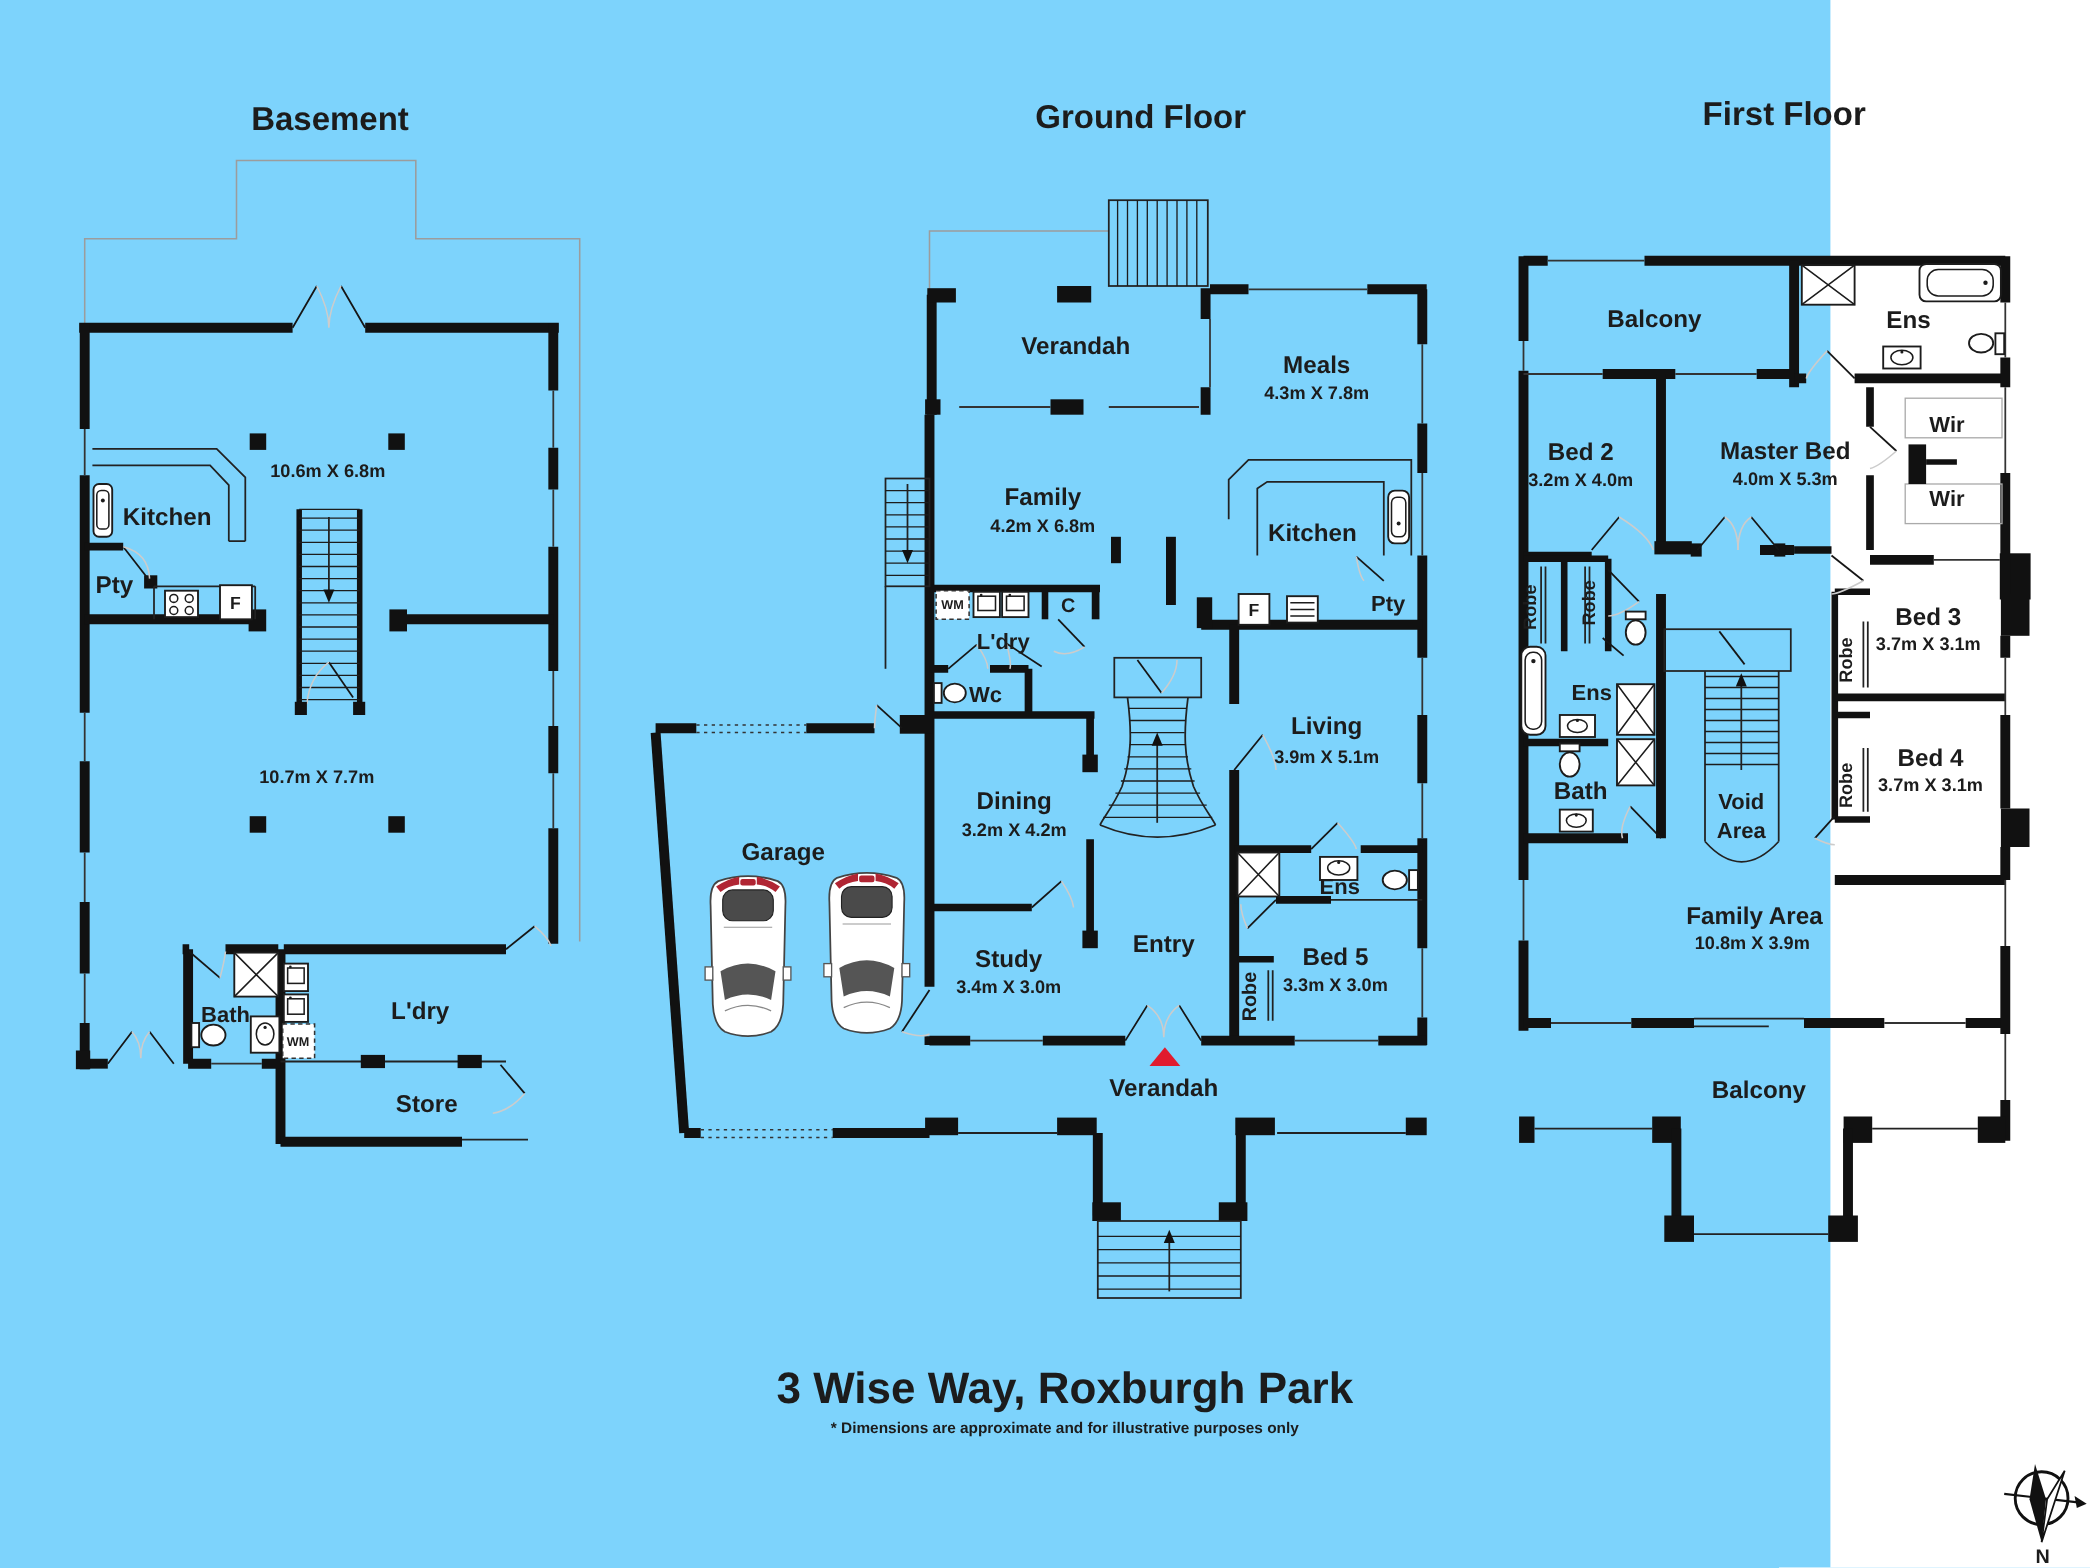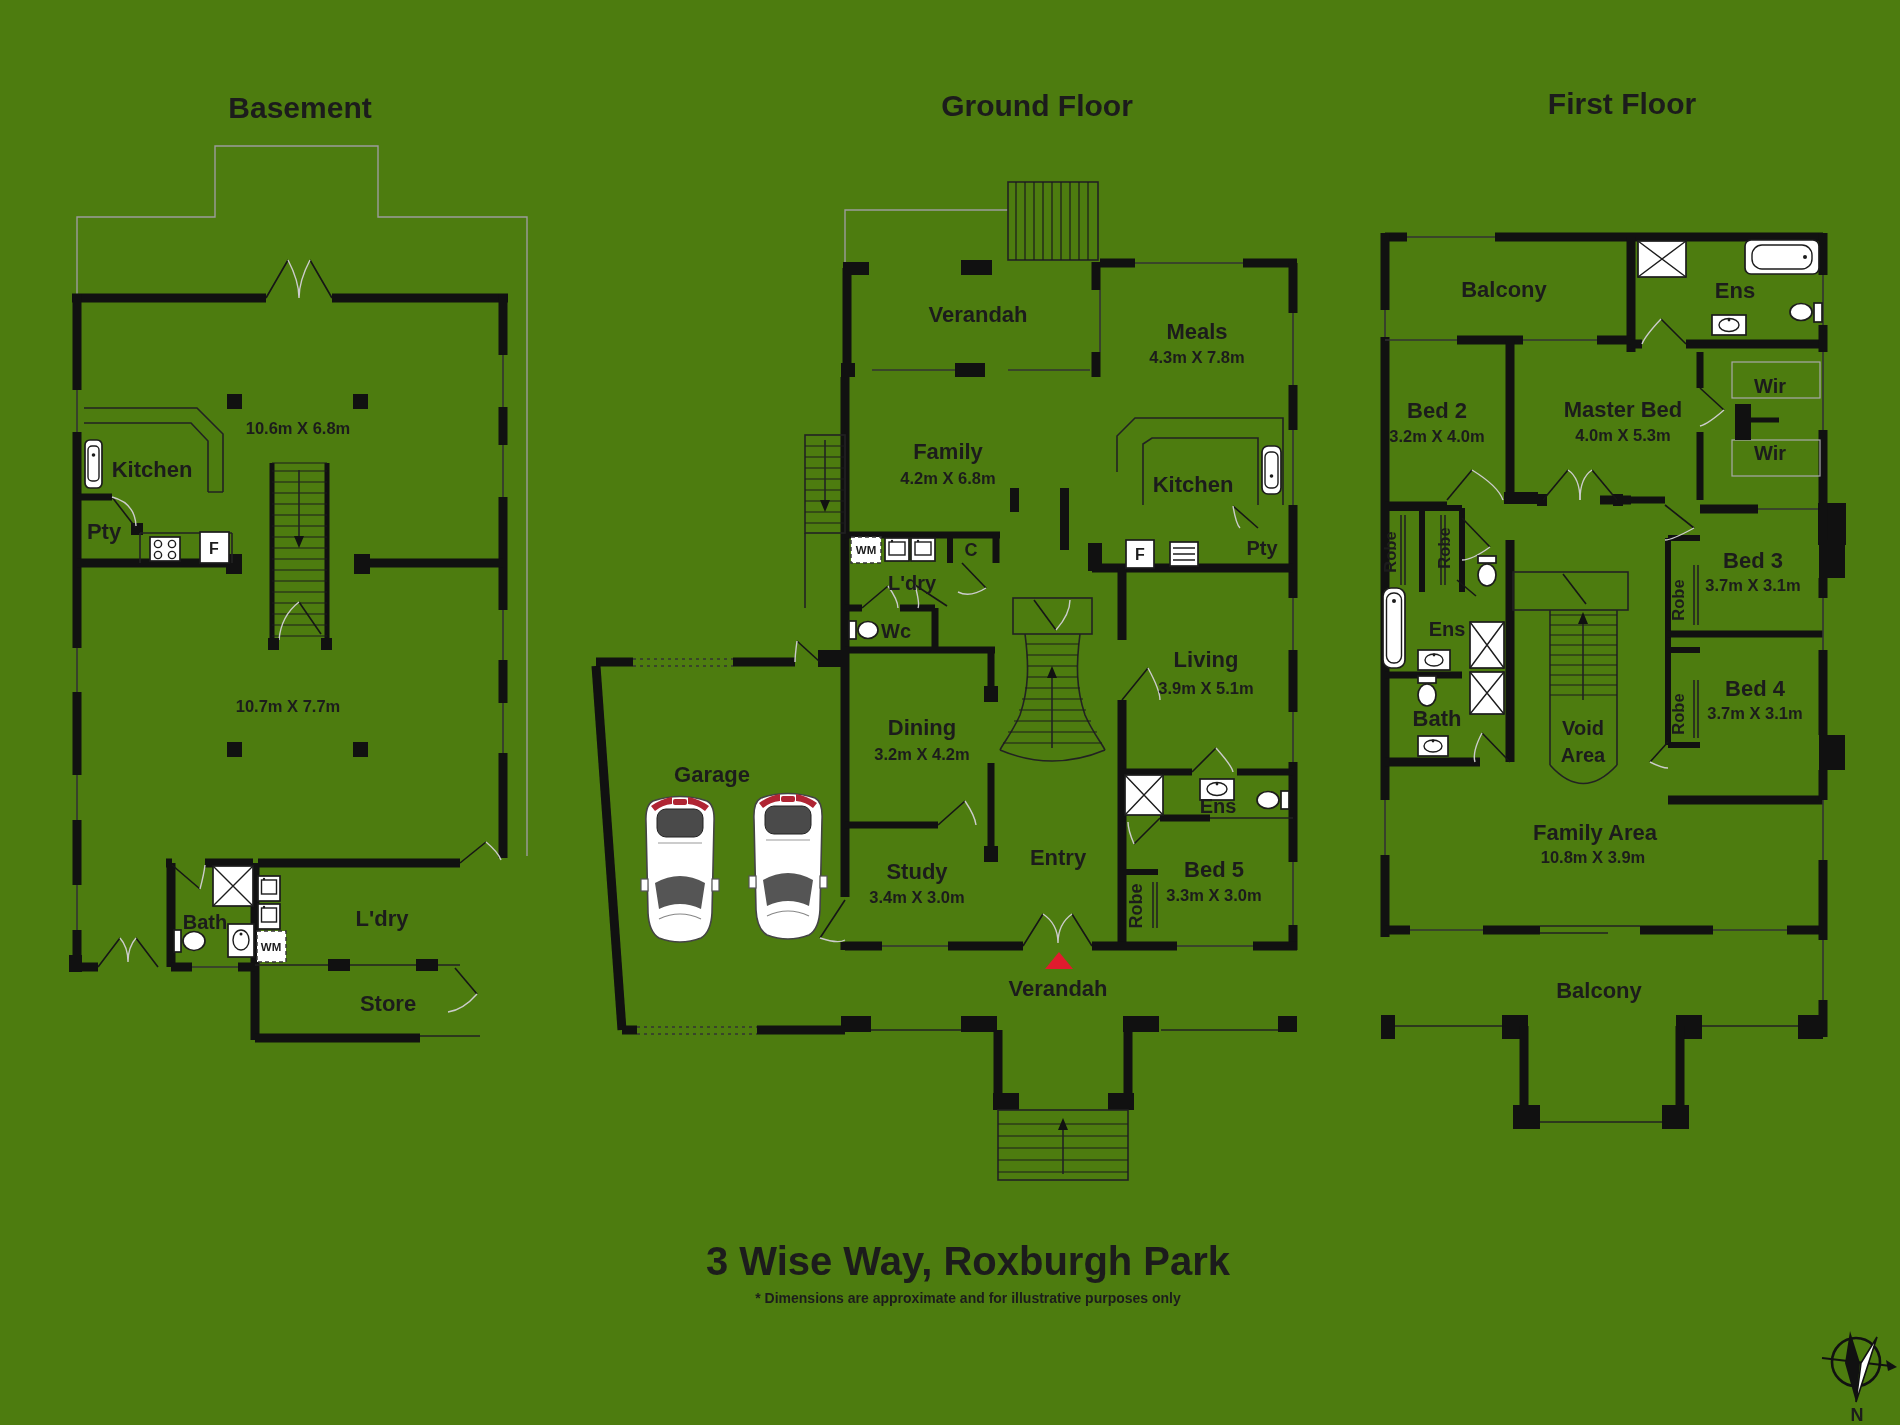--- a/index.html
+++ b/index.html
@@ -1,16 +1,16 @@
 <!DOCTYPE html>
 <html><head>
 <meta charset="utf-8">
 <style>
   html,body{margin:0;padding:0;background:#fff;}
-  .page{width:1900px;height:1425px;position:relative;background:#4d7c0f;font-family:"Liberation Sans",sans-serif;}
+  .page{width:1664px;height:1425px;position:relative;background:#7dd3fc;font-family:"Liberation Sans",sans-serif;}
   svg{display:block}
   
   .w9{stroke:#111;stroke-width:9;fill:none}
   .w7{stroke:#111;stroke-width:7;fill:none}
   .w6{stroke:#111;stroke-width:6;fill:none}
   .w5{stroke:#111;stroke-width:5;fill:none}
   .thin{stroke:#222;stroke-width:1.6;fill:none}
   .win{stroke:#333;stroke-width:1.6;fill:none}
   .arc{stroke:#ccc;stroke-width:1.4;fill:none}
   .leaf{stroke:#161616;stroke-width:1.6;fill:none}

